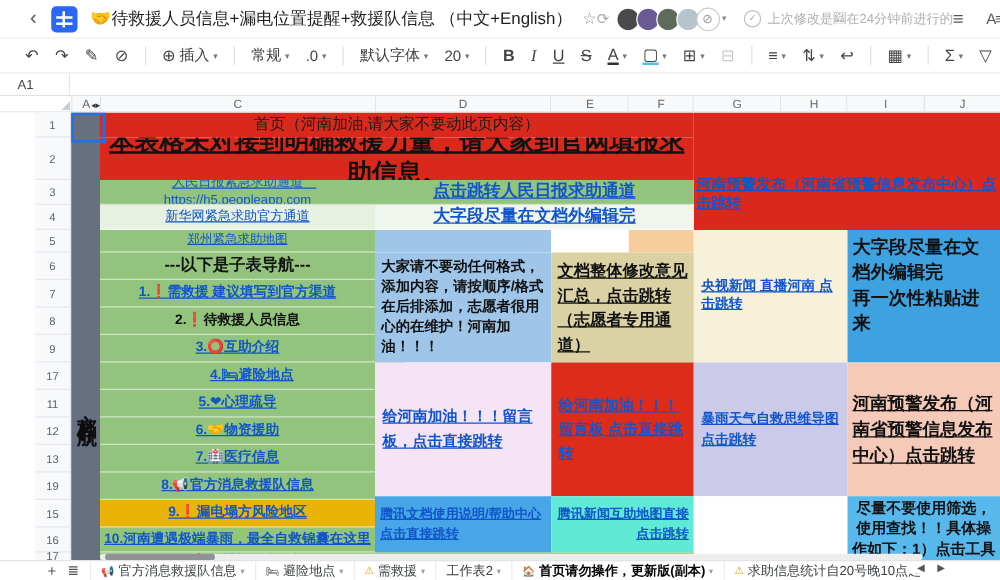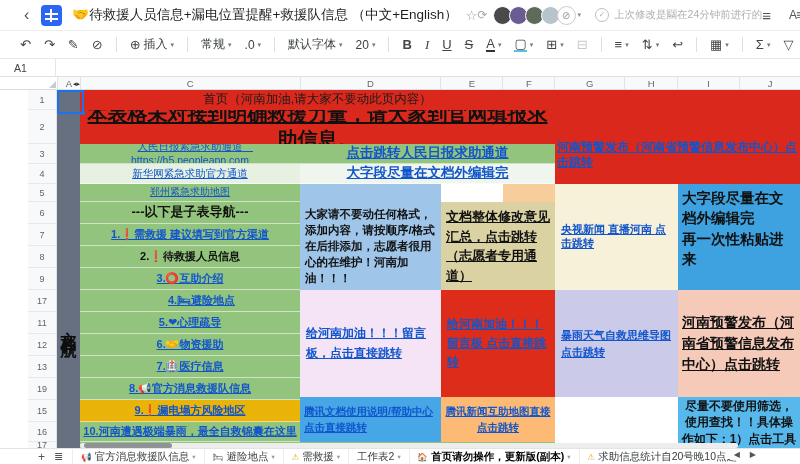--- a/index.html
+++ b/index.html
@@ -264,21 +264,21 @@
   <div class="cell link navrow" style="left:80px;top:310px;width:220px;height:22px;background:#eab308;font-size:11px">9.❗漏电塌方风险地区</div>
   <div class="cell link navrow" style="left:80px;top:332px;width:220px;height:20px;background:#93c47d;font-size:11px">10.河南遭遇极端暴雨，最全自救锦囊在这里</div>
   <div class="cell link" style="left:80px;top:352px;width:220px;height:6px;background:#93c47d;font-size:11px;align-items:flex-start;line-height:14px">11.❗郑州救援队信息</div>
 
   <div class="cell link leftal" style="left:300px;top:200px;width:141px;height:107px;background:#f5e4f5;font-size:12px;padding:6px;line-height:1.6;text-align:left">给河南加油！！！留言板，点击直接跳转</div>
   <div class="cell link leftal" style="left:441px;top:200px;width:114px;height:107px;background:#dd2c1a;font-size:12px;padding:6px;line-height:1.6;text-align:left">给河南加油！！！留言板 点击直接跳转</div>
   <div class="cell link leftal" style="left:555px;top:200px;width:123px;height:107px;background:#cbcbe9;font-size:11px;padding:6px;line-height:1.5;text-align:left">暴雨天气自救思维导图 点击跳转</div>
   <div class="cell blk leftal" style="left:678px;top:200px;width:122px;height:107px;background:#f6cab9;font-size:14px;padding:4px;line-height:1.5;text-decoration:underline;text-align:left">河南预警发布（河南省预警信息发布中心）点击跳转</div>
 
   <div class="cell link leftal" style="left:300px;top:307px;width:141px;height:45px;background:#46a6e6;font-size:10.5px;padding:4px;line-height:1.45;text-align:left">腾讯文档使用说明/帮助中心 点击直接跳转</div>
-  <div class="cell link leftal" style="left:441px;top:307px;width:114px;height:45px;background:#fdba74;font-size:10.5px;padding:4px;line-height:1.45;text-align:center">腾讯新闻互助地图直接点击跳转</div>
+  <div class="cell link leftal" style="left:441px;top:307px;width:114px;height:45px;background:#5eead4;font-size:10.5px;padding:4px;line-height:1.45;text-align:right">腾讯新闻互助地图直接点击跳转</div>
   <div class="cell" style="left:555px;top:307px;width:123px;height:45px;background:#ffffff"></div>
   <div class="cell blk" style="left:678px;top:307px;width:122px;height:51px;background:#57b8ec;font-size:12px;padding:3px;line-height:1.35">尽量不要使用筛选，使用查找！！具体操作如下：1）点击工具</div>
 
   <div class="cell" style="left:300px;top:352px;width:255px;height:6px;background:#93c47d"></div>
 
   <div class="hscroll">
     <div class="hthumb"></div>
   </div>
 </div>
 

